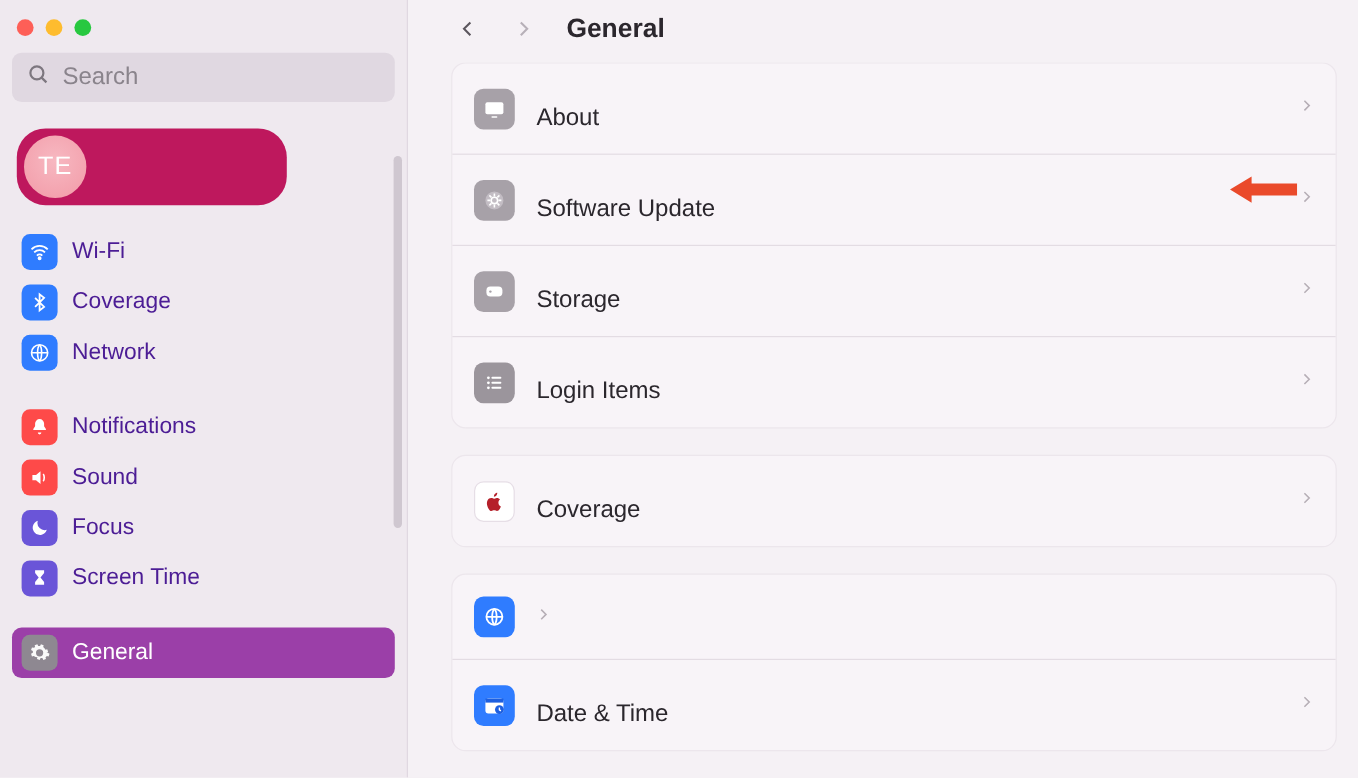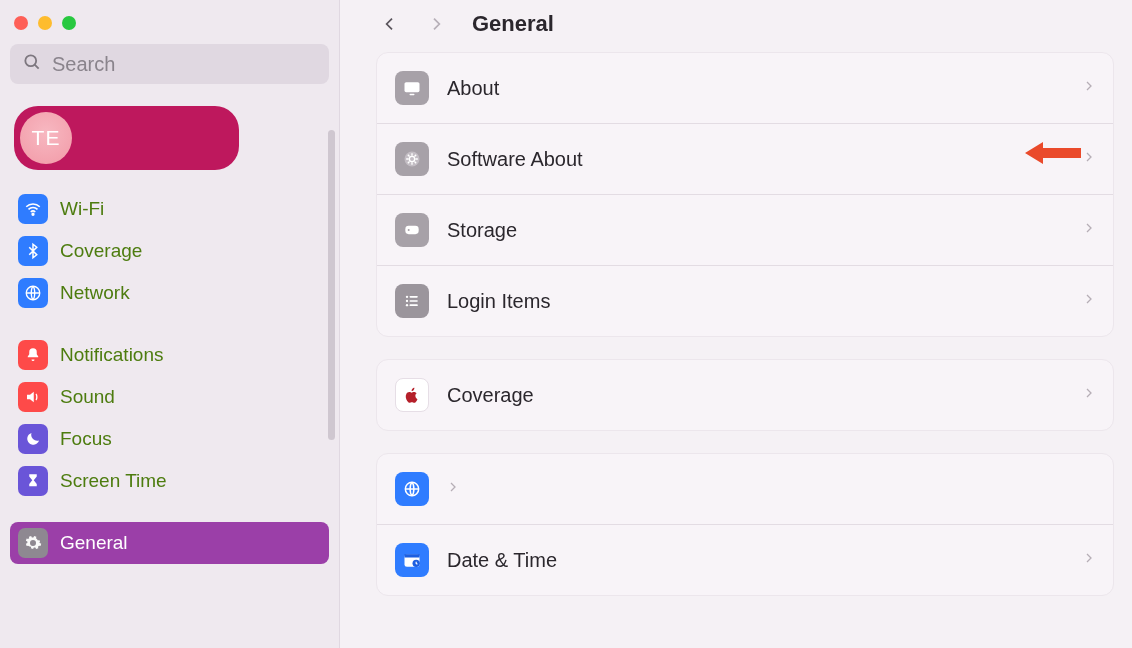--- a/index.html
+++ b/index.html
@@ -15,37 +15,37 @@
   .search-box input { border:none; background:transparent; outline:none; font-size:20px; color:#6a646d; width:100%; }
   .search-box input::placeholder { color:#8a848c; }
   .search-icon svg { width:20px; height:20px; }
   .account { display:flex; align-items:center; gap:12px; margin:8px 4px 18px 4px; background:#be185d; border-radius:24px; padding:6px 20px 6px 6px; width:fit-content; min-width:225px;}
   .avatar { width:52px; height:52px; border-radius:50%; background:radial-gradient(circle at 50% 40%, #f7b8c1, #f29aa7); color:#fff; display:flex; align-items:center; justify-content:center; font-size:21px; font-weight:500; letter-spacing:1px;}
   .side-list { display:flex; flex-direction:column; gap:2px; }
   .side-group { margin-bottom:18px; }
   .side-item { display:flex; align-items:center; gap:12px; padding:6px 8px; border-radius:8px; cursor:default; }
   .side-item.selected { background:#9b3fa8; }
   .side-item.selected .side-label { color:#fff; }
-  .side-label { font-size:19px; color:#4d7c0f; }
+  .side-label { font-size:19px; color:#4c1d95; }
   .side-icon { width:30px; height:30px; border-radius:7px; display:flex; align-items:center; justify-content:center; flex-shrink:0; }
   .side-icon svg { width:18px; height:18px; }
   .sb-scrollbar { position:absolute; right:4px; top:130px; width:7px; height:310px; background:#cfc7d0; border-radius:4px; }
 
   .main { flex:1; display:flex; flex-direction:column; padding:0 12px 0 0; overflow:hidden; }
   .header { display:flex; align-items:center; gap:18px; padding:10px 16px 14px 36px; }
   .nav-btn { width:28px; height:28px; display:flex; align-items:center; justify-content:center; color:#5b565d; }
   .nav-btn svg { width:16px; height:16px; }
   .page-title { font-size:22px; font-weight:700; color:#2b272d; margin-left:4px;}
   .content { flex:1; padding:0 6px 0 36px; overflow:hidden; }
   .section { background:#f8f4f8; border-radius:12px; margin-bottom:22px; border:1px solid #ece6ec; }
   .row { display:flex; align-items:center; padding:18px 18px; gap:18px; border-bottom:1px solid #e3dce3; position:relative; }
   .row:last-child { border-bottom:none;justify-content:space-between; }
   .row-icon { width:34px; height:34px; border-radius:8px; display:flex; align-items:center; justify-content:center; flex-shrink:0; background:#bdb7be; }
   .row-icon svg { width:20px; height:20px; }
-  .row-label { font-size:20px; color:#2b272d; flex:1; font-weight:500;}
+  .row-label { font-size:20px; color:#2b272d; flex:1; font-weight:500;margin-top:16px;}
   .row-chevron { color:#b6aeb6; }
   .row-chevron svg { width:12px; height:18px; }
   .annotation-arrow { position:absolute; left:648px; top:16px; }
   .annotation-arrow svg { width:56px; height:26px; }
   
   .bg-blue { background:#2f7cff; } .bg-red { background:#fe4a49; } .bg-purple { background:#6a55d8; } .bg-gear { background:#8e8891; }
   .bg-gray { background:#a7a1a8; } .bg-white { background:#ffffff; border:1px solid #e6dee6;} .bg-list{background:#9b959c;}
 </style>
 </head>
 <body>
@@ -187,21 +187,21 @@
               </svg></span>
         </div>
         <div class="row">
           <span class="row-icon bg-gray">
             <svg viewBox="0 0 24 24" fill="#fff">
                 <circle cx="12" cy="12" r="9" fill="#c3bdc4"></circle>
                 <circle cx="12" cy="12" r="3.2" fill="none" stroke="#fff" stroke-width="1.6"></circle>
                 <path d="M12 5v3M12 16v3M5 12h3M16 12h3M7 7l2 2M15 15l2 2M17 7l-2 2M9 15l-2 2" stroke="#fff" stroke-width="1.6"></path>
               </svg>
           </span>
-          <span class="row-label">Software About</span>
+          <span class="row-label">Software Update</span>
           <span class="annotation-arrow">
             <svg viewBox="0 0 56 26">
                 <polygon points="0,13 18,2 18,8 56,8 56,18 18,18 18,24" fill="#ea4a2b"></polygon>
               </svg>
           </span>
           <span class="row-chevron"><svg viewBox="0 0 24 24" fill="none" stroke="#b6aeb6" stroke-width="2.6">
                 <polyline points="8 4 16 12 8 20"></polyline>
               </svg></span>
         </div>
         <div class="row">

